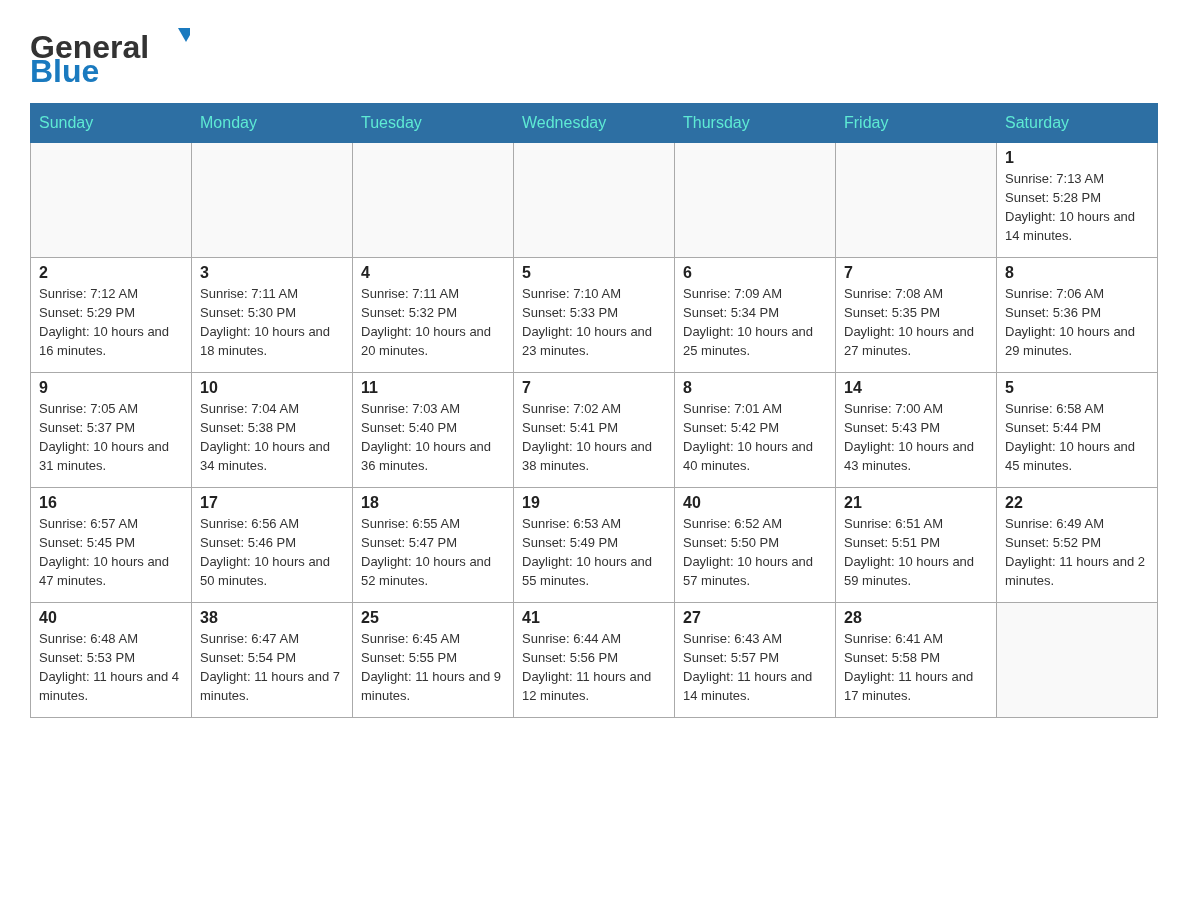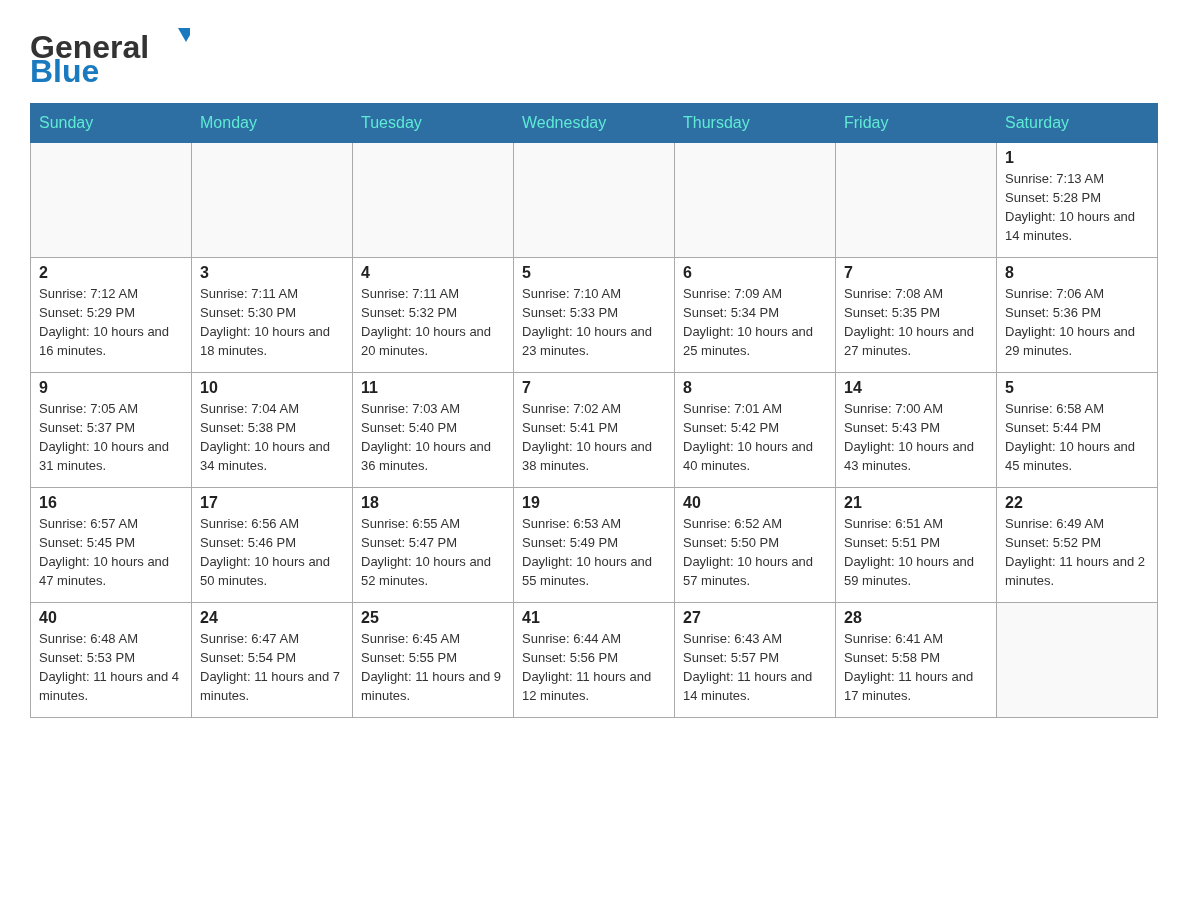--- a/index.html
+++ b/index.html
@@ -201,21 +201,21 @@
           <span class="day-number">22</span>
           <div class="day-info">Sunrise: 6:49 AM<br>Sunset: 5:52 PM<br>Daylight: 11 hours and 2 minutes.</div>
         </td>
       </tr>
       <tr>
         <td>
           <span class="day-number">40</span>
           <div class="day-info">Sunrise: 6:48 AM<br>Sunset: 5:53 PM<br>Daylight: 11 hours and 4 minutes.</div>
         </td>
         <td>
-          <span class="day-number">24</span>
+          <span class="day-number">38</span>
           <div class="day-info">Sunrise: 6:47 AM<br>Sunset: 5:54 PM<br>Daylight: 11 hours and 7 minutes.</div>
         </td>
         <td>
           <span class="day-number">25</span>
           <div class="day-info">Sunrise: 6:45 AM<br>Sunset: 5:55 PM<br>Daylight: 11 hours and 9 minutes.</div>
         </td>
         <td>
           <span class="day-number">41</span>
           <div class="day-info">Sunrise: 6:44 AM<br>Sunset: 5:56 PM<br>Daylight: 11 hours and 12 minutes.</div>
         </td>

